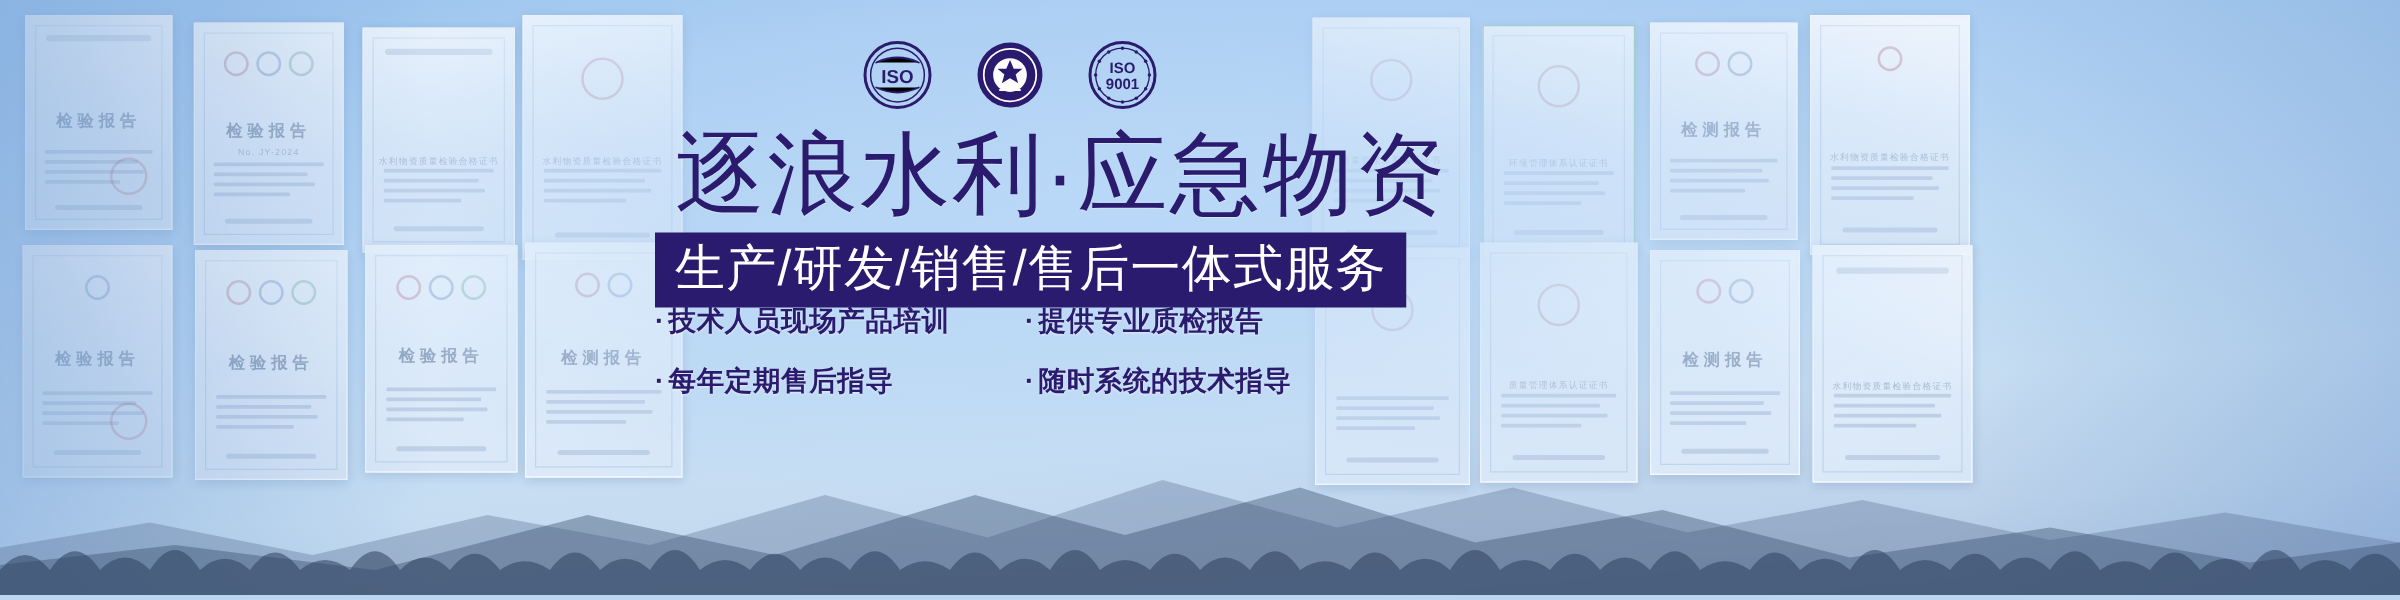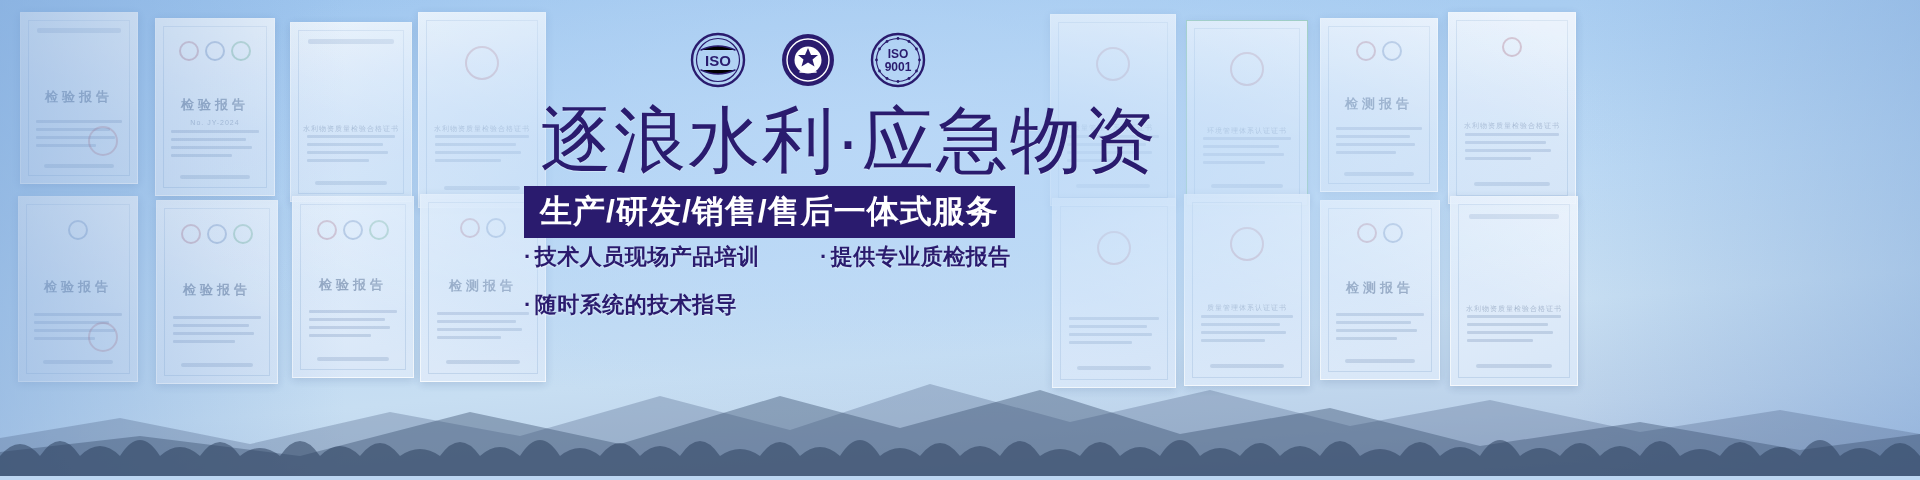--- a/index.html
+++ b/index.html
@@ -120,22 +120,22 @@
     margin-left:28px;
   }
 
   .subtitle-bar {
     position:absolute; left:524px; top:186px;
     background:#2a1b6e;
     padding:9px 16px 11px 16px;
     white-space:nowrap;
   }
   .subtitle-bar .sb-text {
-    font-size:32px; line-height:1;
-    font-weight:700; letter-spacing:1px;
+    font-size:40px; line-height:1;
+    font-weight:400; letter-spacing:1px;
     color:#ffffff;
   }
 
   .features {
     position:absolute; left:524px; top:246px;
     display:grid;
     grid-template-columns:282px auto;
     row-gap:26px;
     column-gap:14px;
   }
@@ -470,18 +470,21 @@
     </div>
 
     <div class="features">
       <div class="feature">
         <span class="dot">·</span><span>技术人员现场产品培训</span>
       </div>
       <div class="feature">
         <span class="dot">·</span><span>提供专业质检报告</span>
       </div>
       <div class="feature">
+        <span class="dot">·</span><span>每年定期售后指导</span>
+      </div>
+      <div class="feature">
         <span class="dot">·</span><span>随时系统的技术指导</span>
       </div>
     </div>
 
   </div>
 </div>
 
 </body></html>

